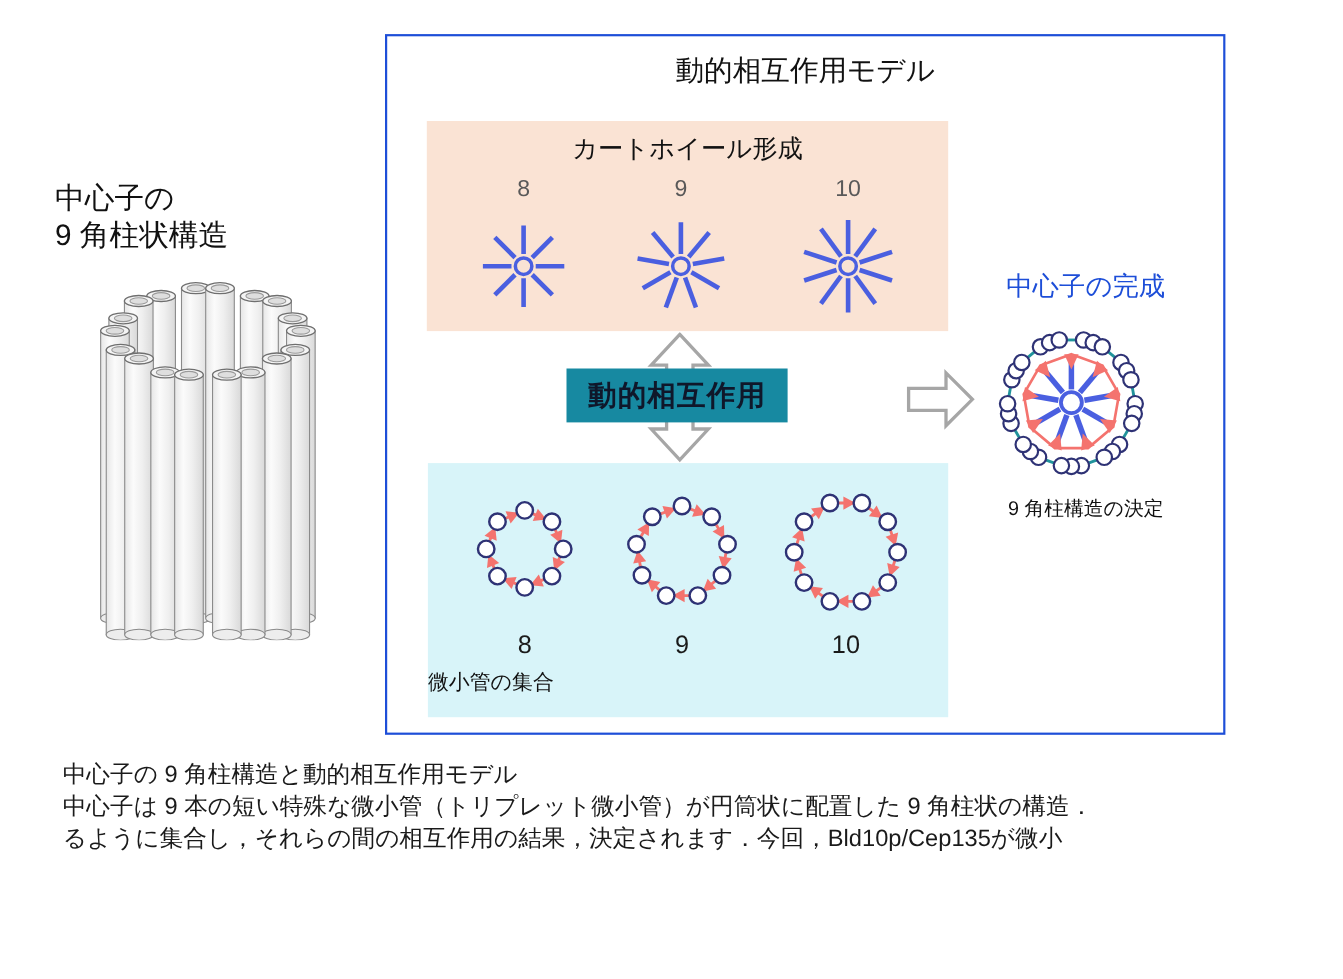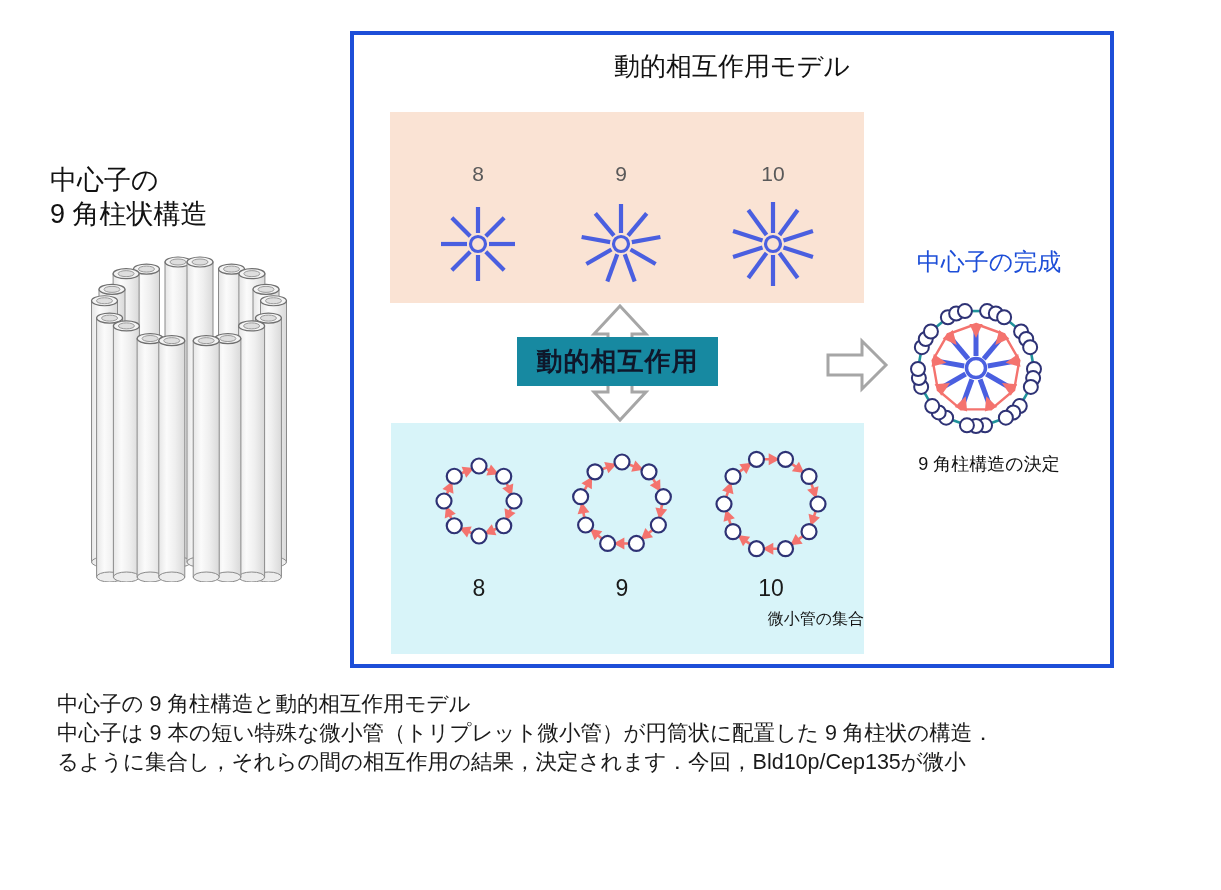--- a/index.html
+++ b/index.html
@@ -3,33 +3,33 @@
 <meta charset="utf-8">
 <style>
   html,body{margin:0;padding:0;background:#fff;}
   .page{position:relative;width:1221px;height:890px;background:#fff;overflow:hidden;
         font-family:"Liberation Sans","DejaVu Sans",sans-serif;color:#1a1a1a;}
   .abs{position:absolute;}
   
   .left-label{left:50px;top:163px;width:270px;text-align:left;font-size:27px;line-height:34px;color:#111;}
   .cyl-svg{left:83px;top:252px;}
   
-  .model-box{left:350px;top:31px;width:764px;height:637px;border:4px solid #1d4ed8;background:#fff;box-sizing:border-box;}
+  .model-box{left:350px;top:31px;width:764px;height:637px;border:2px solid #1d4ed8;background:#fff;box-sizing:border-box;}
   .model-title{left:0;right:0;top:14px;text-align:center;font-size:26px;color:#111;}
   .panel{box-sizing:border-box;}
   .panel-orange{left:36px;top:77px;width:474px;height:191px;background:#fae3d4;}
   .panel-cyan{left:37px;top:388px;width:473px;height:231px;background:#d8f4f9;}
   .panel-title{left:0;right:0;top:10px;text-align:center;font-size:23px;color:#111;}
   .cw-item{top:0;width:110px;height:191px;}
   .cw-num{left:0;top:50px;width:100%;text-align:center;font-size:21px;color:#595959;}
   .cw-svg{left:7px;top:84px;}
   .ring-item{top:0;width:120px;height:231px;}
   .ring-num{left:0;top:152px;width:100%;text-align:center;font-size:23px;color:#1a1a1a;}
   .ring-svg{left:4px;}
-  .panel-caption{left:0;right:0;top:186px;text-align:right;font-size:16px;color:#111;}
+  .panel-caption{left:0;right:0;top:186px;text-align:left;font-size:19px;color:#111;}
   .interaction-chip{left:163px;top:302px;width:201px;height:49px;background:#1789a1;color:#0f172a;
         font-size:26px;font-weight:bold;text-align:center;line-height:49px;letter-spacing:1px;}
   .v-arrow{left:235px;top:269px;}
   .r-arrow{left:468px;top:302px;}
   .completion-label{left:520px;top:211px;width:230px;text-align:center;font-size:24px;color:#1d4ed8;}
   .centriole-svg{left:547px;top:258px;}
   .decision-label{left:505px;top:417px;width:260px;text-align:center;font-size:18px;color:#111;}
   
   .figure-caption{left:57px;top:690px;width:1125px;font-size:21.5px;line-height:29px;color:#1a1a1a;}
 </style>
@@ -123,20 +123,21 @@
       <rect x="75.78496731263414" y="88.64532074712058" width="26" height="236.3546792528794" fill="url(#cylGrad)" stroke="#8a8a8a" stroke-width="1"></rect>
       <ellipse cx="88.78496731263414" cy="325" rx="13" ry="5" fill="#ededed" stroke="#8a8a8a" stroke-width="1"></ellipse>
       <ellipse cx="88.78496731263414" cy="88.64532074712058" rx="13" ry="5" fill="#f4f4f4" stroke="#6f6f6f" stroke-width="1.2"></ellipse>
       <ellipse cx="88.78496731263414" cy="88.64532074712058" rx="8" ry="3" fill="#dedede" stroke="#9a9a9a" stroke-width="1"></ellipse>
     </svg>
 
   <div class="abs model-box">
     <div class="abs model-title">動的相互作用モデル</div>
 
     <div class="abs panel panel-orange">
+      <div class="abs panel-title">カートホイール形成</div>
 
       <div class="abs cw-item" style="left:33px;">
         <div class="abs cw-num">8</div>
         <svg class="abs cw-svg" width="96" height="96" viewBox="0 0 96 96">
             <line x1="48" y1="37" x2="48" y2="11" stroke="#4a5fe0" stroke-width="4.2"></line>
             <line x1="55.77817459305202" y1="40.22182540694798" x2="74.16295090390226" y2="21.837049096097743" stroke="#4a5fe0" stroke-width="4.2"></line>
             <line x1="59" y1="48" x2="85" y2="48" stroke="#4a5fe0" stroke-width="4.2"></line>
             <line x1="55.77817459305202" y1="55.77817459305202" x2="74.16295090390226" y2="74.16295090390226" stroke="#4a5fe0" stroke-width="4.2"></line>
             <line x1="48" y1="59" x2="48" y2="85" stroke="#4a5fe0" stroke-width="4.2"></line>
             <line x1="40.22182540694798" y1="55.77817459305202" x2="21.837049096097743" y2="74.16295090390226" stroke="#4a5fe0" stroke-width="4.2"></line>

